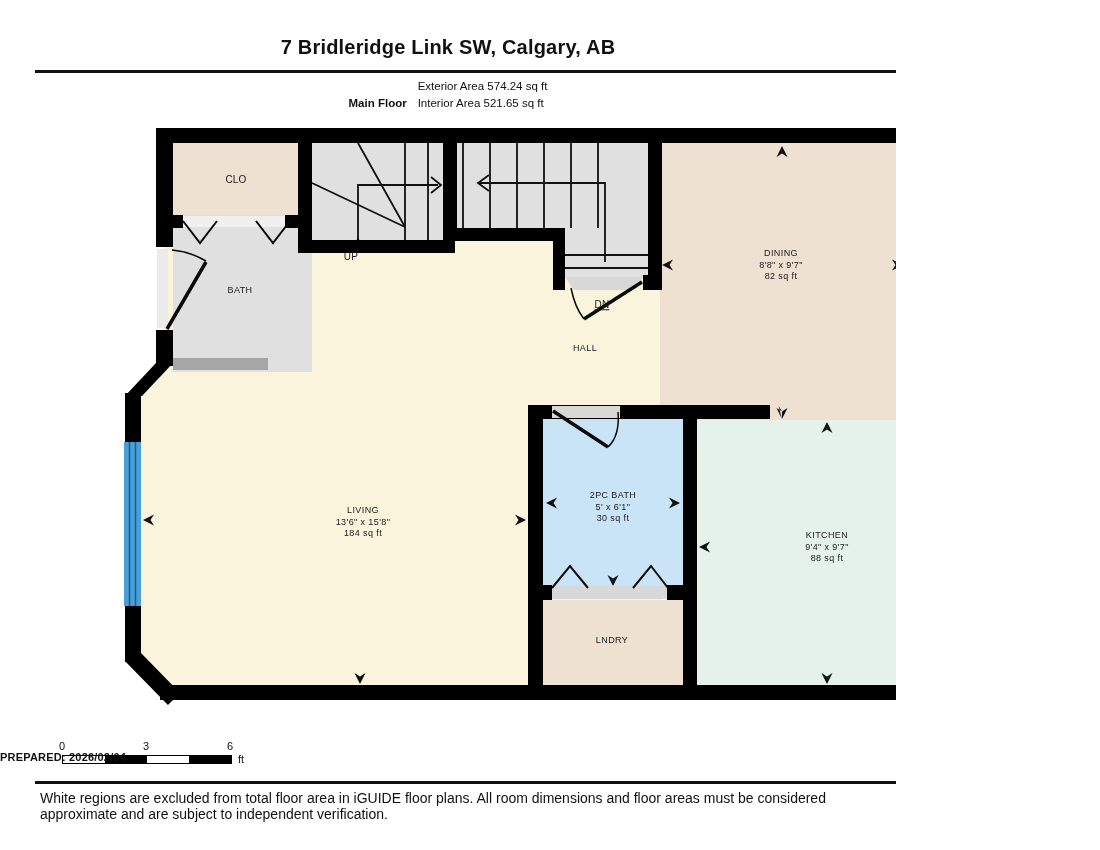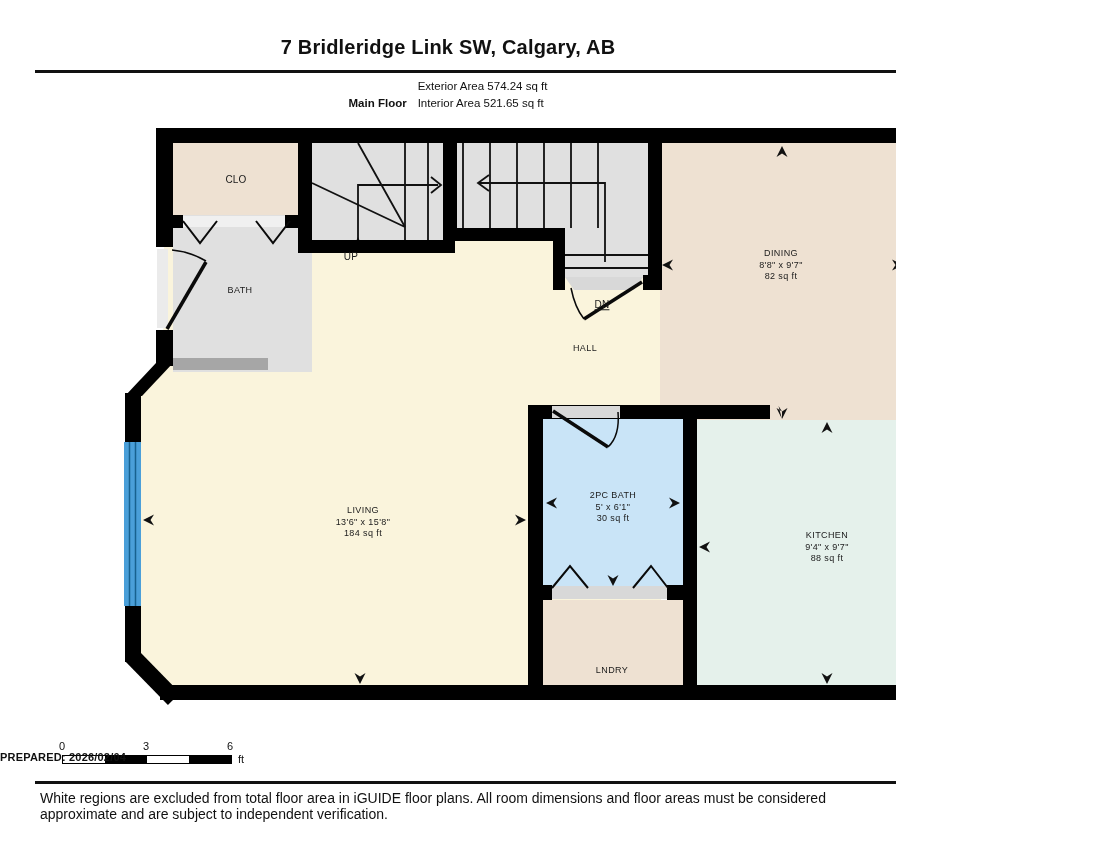--- a/index.html
+++ b/index.html
@@ -177,21 +177,21 @@
       <polygon points="1012,742 1031,750 1012,758" fill="#fff" stroke="#888" stroke-width="1"></polygon>
       <polygon points="993,750 1019,741 1019,759" fill="#d9261c"></polygon>
     </g>
   </svg>
 
   <div class="lbl small" style="left:236px;top:180px;">CLO</div>
   <div class="lbl" style="left:240px;top:291px;">BATH</div>
   <div class="lbl small" style="left:351px;top:257px;">UP</div>
   <div class="lbl small" style="left:602px;top:305px;text-decoration:underline;">DN</div>
   <div class="lbl" style="left:585px;top:349px;">HALL</div>
-  <div class="lbl" style="left:612px;top:671px;">LNDRY</div>
+  <div class="lbl" style="left:612px;top:641px;">LNDRY</div>
 
   <div class="lbl" style="left:363px;top:522px;">
     <div>LIVING</div>
     <div>13'6" x 15'8"</div>
     <div>184 sq ft</div>
   </div>
   <div class="lbl" style="left:781px;top:265px;">
     <div>DINING</div>
     <div>8'8" x 9'7"</div>
     <div>82 sq ft</div>

